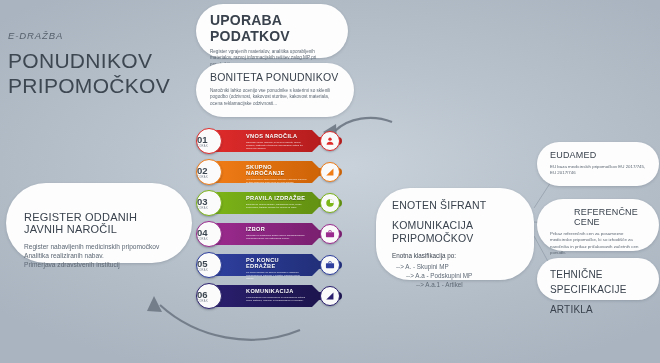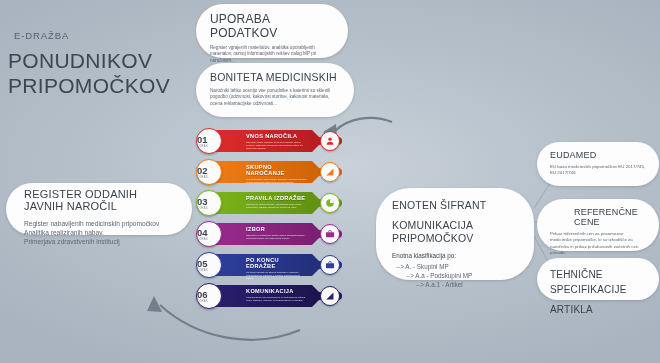--- a/index.html
+++ b/index.html
@@ -10,49 +10,49 @@
       radial-gradient(ellipse 70% 60% at 52% 46%, #c9d2da 0%, #b9c3cd 45%, #a9b4c0 100%);
     position:relative;
     color:#3b4450;
   }
   .stage{position:absolute;inset:0;}
 
   
   .title-block{position:absolute;left:8px;top:30px;width:190px;}
   .kicker{
     font-size:9.5px;letter-spacing:.9px;color:#55606c;
-    margin-left:6px;margin-bottom:7px;font-weight:400;
+    margin-bottom:7px;font-weight:400;font-style:italic;
   }
   .title-main{
     font-size:21px;line-height:25px;letter-spacing:.3px;
     color:#3d4752;font-weight:400;
   }
 
   
   .bubble{
     position:absolute;background:#fdfdfd;
     border-radius:40px;
     box-shadow:0 1px 3px rgba(40,50,65,.20);
     padding:8px 14px;box-sizing:border-box;
   }
   .bubble h3{
     margin:0 0 5px 0;font-weight:400;color:#39424d;
     letter-spacing:.2px;
   }
   .bubble p{margin:0;color:#5d6874;}
 
   #box-uporaba{left:196px;top:4px;width:152px;height:54px;}
-  #box-uporaba h3{font-size:12px;}
+  #box-uporaba h3{font-size:14px;font-weight:bold;}
   #box-uporaba p{font-size:4.6px;line-height:6.4px;}
 
   #box-boniteta{left:196px;top:63px;width:158px;height:54px;}
   #box-boniteta h3{font-size:10.5px;}
   #box-boniteta p{font-size:4.6px;line-height:6.4px;}
 
-  #box-register{left:6px;top:183px;width:186px;height:52px;padding:5px 18px;}
+  #box-register{left:6px;top:183px;width:186px;height:80px;padding:28px 18px;}
   #box-register h3{font-size:11px;margin-bottom:7px;}
   #box-register p{font-size:6.6px;line-height:9.2px;}
 
   #box-sifrant{left:376px;top:188px;width:158px;height:92px;padding:11px 16px;border-radius:34px;}
   #box-sifrant h3{font-size:10.5px;line-height:13px;margin-bottom:7px;}
   #box-sifrant .lead{font-size:6.3px;line-height:8.6px;margin-bottom:1px;}
   #box-sifrant .lvl{font-size:6.3px;line-height:9px;color:#5d6874;}
   #box-sifrant .l1{padding-left:4px;}
   #box-sifrant .l2{padding-left:14px;}
   #box-sifrant .l3{padding-left:24px;}
@@ -152,21 +152,21 @@
     <div class="title-main">PONUDNIKOV</div>
     <div class="title-main">PRIPOMOČKOV</div>
   </div>
 
   <div class="bubble" id="box-uporaba">
     <h3>UPORABA PODATKOV</h3>
     <p>Register vgrajenih materialov, analitika uporabljenih materialov, razvoj informacijskih rešitev zalog MP pri naročnikih...</p>
   </div>
 
   <div class="bubble" id="box-boniteta">
-    <h3>BONITETA MEDICINSKIH</h3>
+    <h3>BONITETA PONUDNIKOV</h3>
     <p>Naročniki lahko ocenijo vse ponudnike s katerimi so sklenili pogodbo (odzivnost, kakovost storitve, kakovost materiala, ocena reklamacijske odzivnosti...</p>
   </div>
 
   <div class="bubble" id="box-register">
     <h3>REGISTER ODDANIH JAVNIH NAROČIL</h3>
     <p>Register nabavljenih medicinskih pripomočkov</p>
     <p>Analitika realiziranih nabav.</p>
     <p>Primerjava zdravstvenih institucij</p>
   </div>
 

